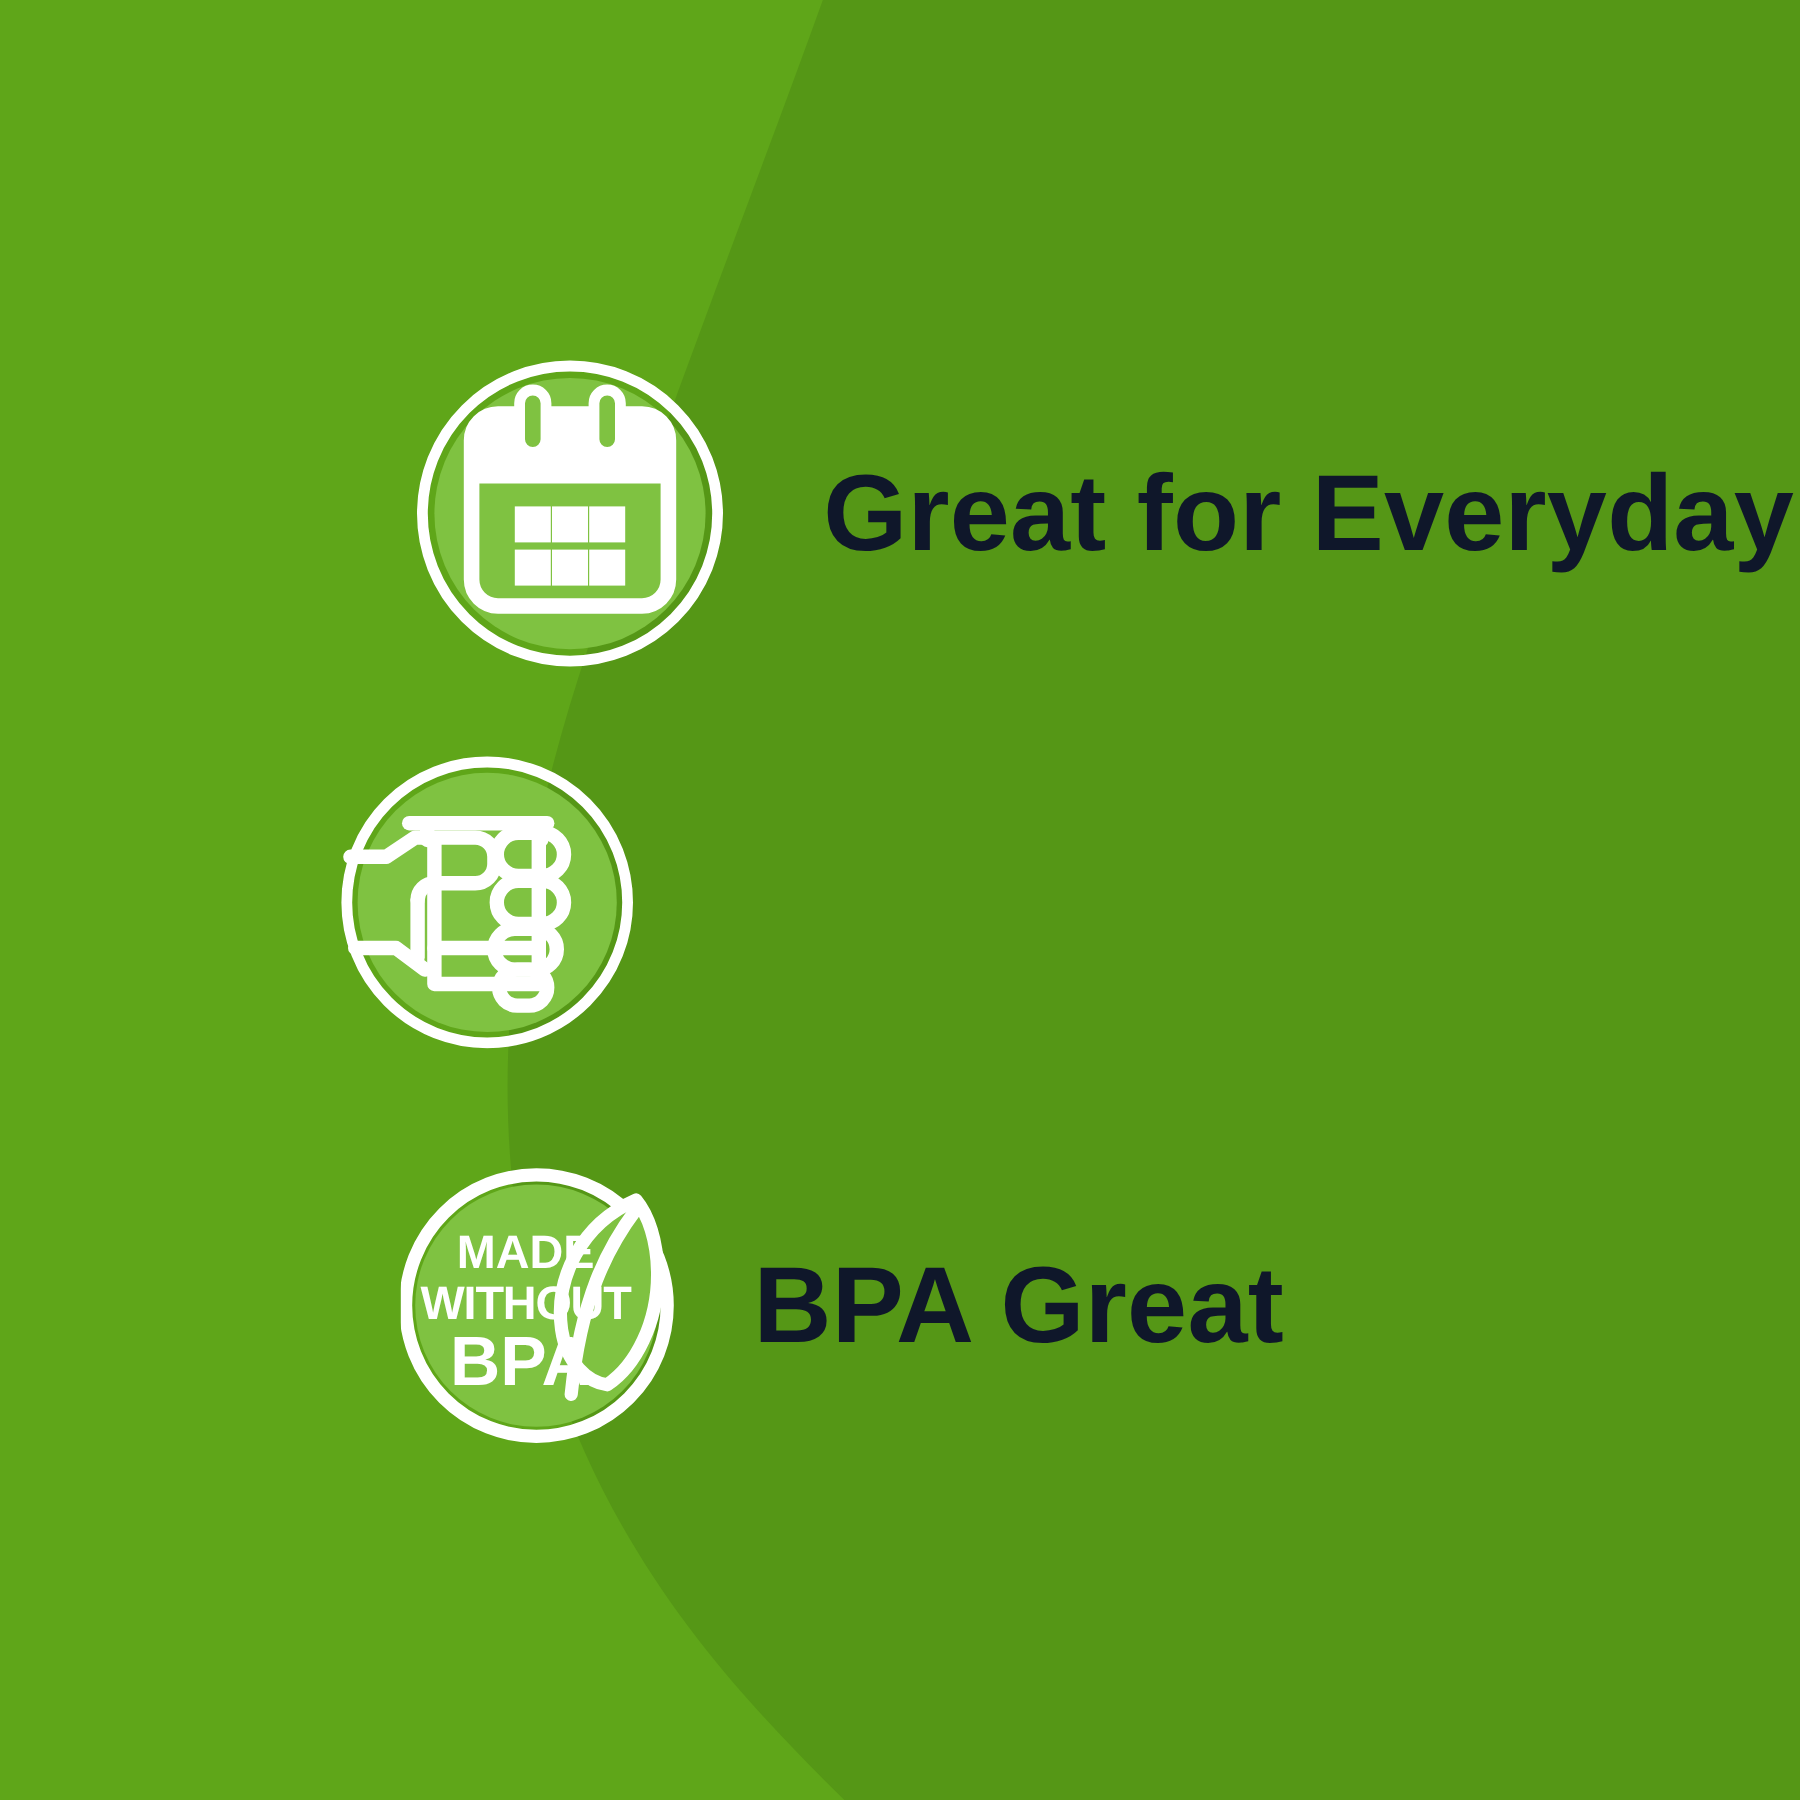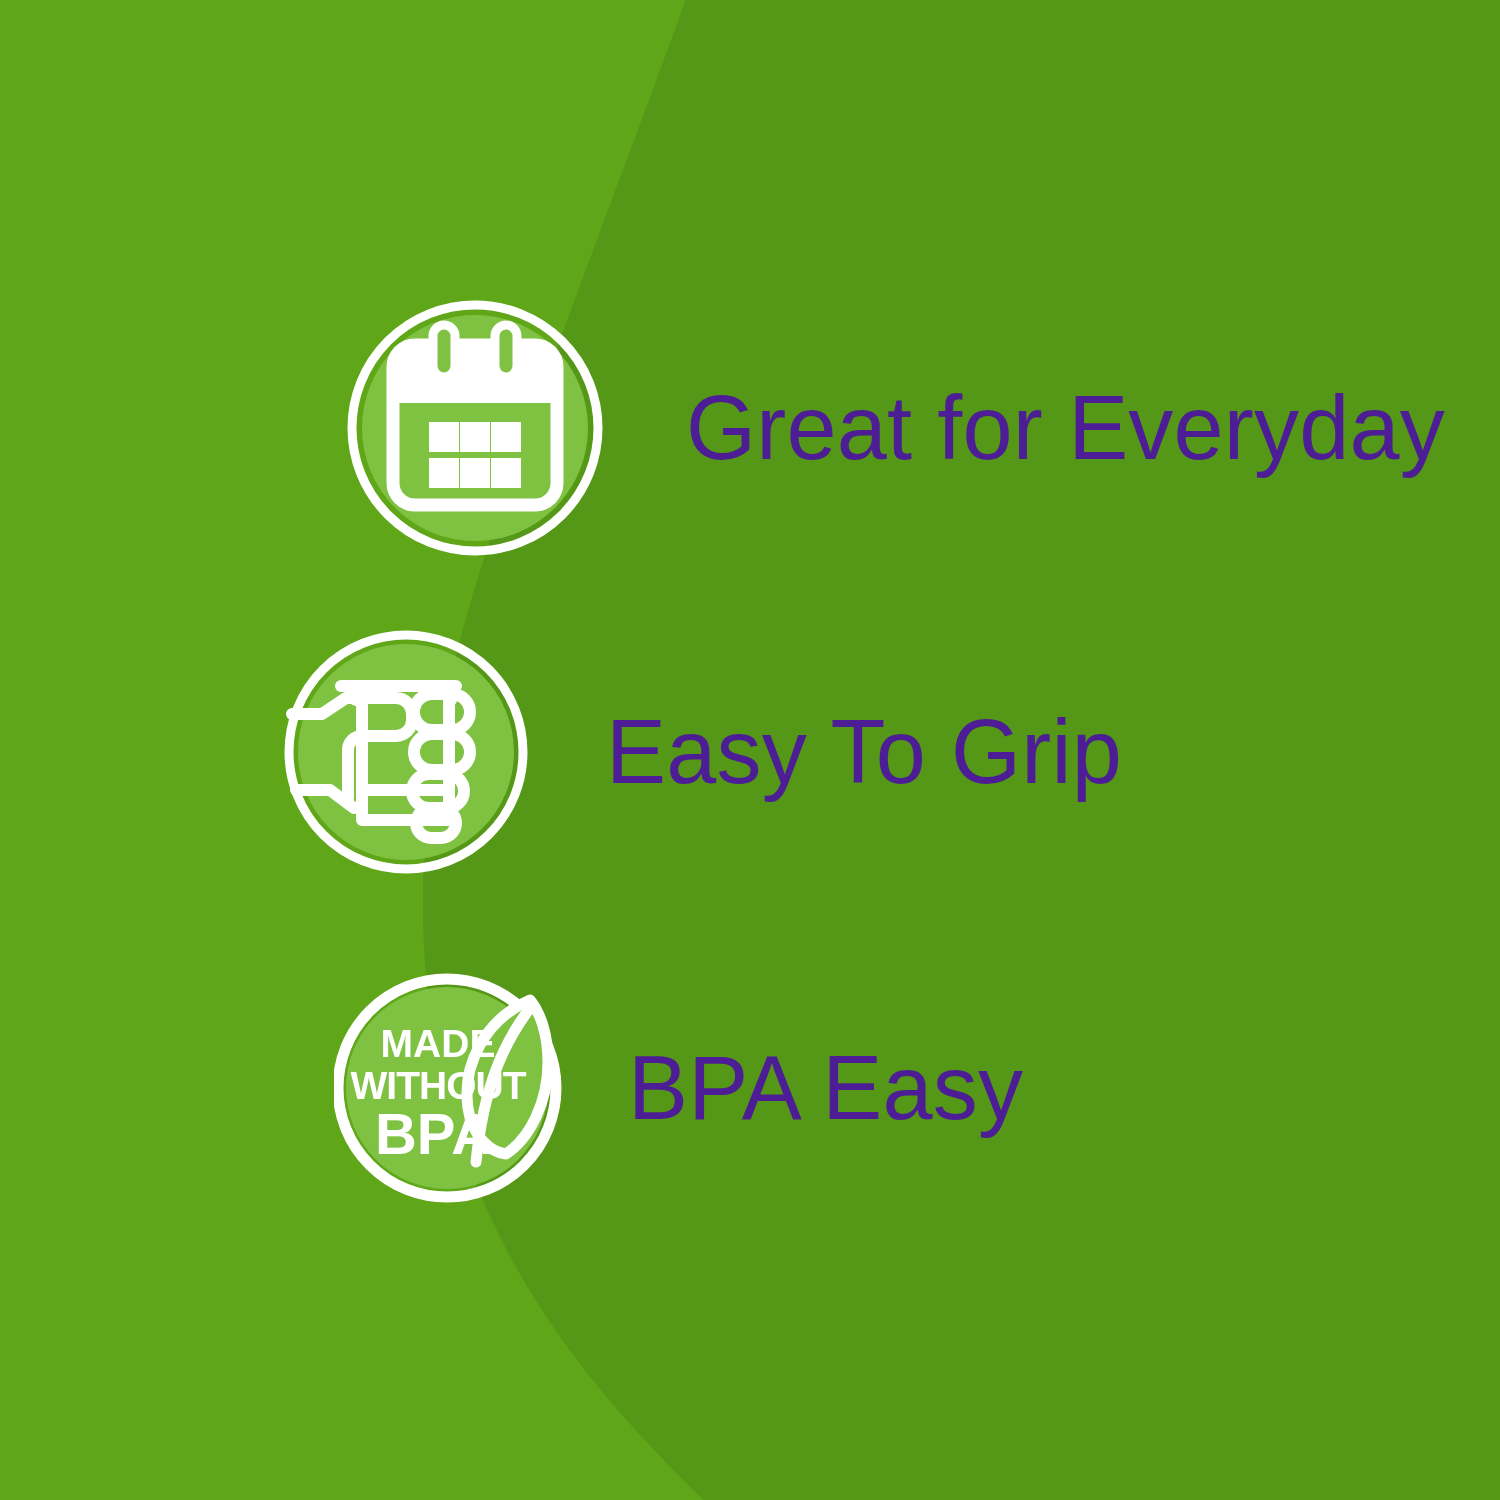--- a/index.html
+++ b/index.html
@@ -42,24 +42,24 @@
 
   .icon-wrap {
     position: relative;
     flex: 0 0 auto;
   }
   .icon-wrap.sz-256 { width: 256px; height: 256px; }
   .icon-wrap.sz-244 { width: 244px; height: 244px; }
   .icon-wrap.sz-252 { width: 252px; height: 252px; }
 
   .label {
-    color: #4c1d95;
+    color: #0f172a;
     font-size: 88px;
     line-height: 1;
-    font-weight: 400;
+    font-weight: 700;
     letter-spacing: 0.2px;
     white-space: nowrap;
     font-stretch: condensed;
   }
   .label-1 { margin-left: 83px; font-size: 90px; }
   .label-2 { margin-left: 78px; font-size: 90px; }
   .label-3 { margin-left: 42px; font-size: 90px; }
 </style>
 </head>
 <body>
@@ -130,21 +130,20 @@
           <path d="M 78 160 H 165"></path>
 
           <rect x="130" y="64" width="56" height="36" rx="18" ry="18"></rect>
           <rect x="130" y="104" width="56" height="36" rx="18" ry="18"></rect>
           <rect x="128" y="144" width="52" height="34" rx="17" ry="17"></rect>
           <rect x="132" y="178" width="40" height="30" rx="15" ry="15"></rect>
         </g>
       </svg>
     </div>
 
-    <div class="label label-2">Easy To Grip</div>
   </div>
 
   <div class="row row-3">
 
     <div class="icon-wrap sz-252">
       <svg width="252" height="252" viewBox="0 0 252 252" aria-hidden="true">
 
         <circle cx="113" cy="126" r="109" fill="none" stroke="#FFFFFF" stroke-width="11"></circle>
         <circle cx="113" cy="126" r="101" fill="#7FC241"></circle>
 
@@ -152,16 +151,16 @@
           <path d="M 196 38 C 150 58 128 104 134 146 C 138 174 156 190 172 192 C 196 176 214 140 214 100 C 214 72 206 50 196 38 Z" fill="#7FC241" stroke="#FFFFFF" stroke-width="11" stroke-linejoin="round"></path>
           <path d="M 196 46 C 172 78 150 120 142 200" fill="none" stroke="#FFFFFF" stroke-width="11" stroke-linecap="round"></path>
         </g>
 
         <text x="104" y="95" text-anchor="middle" font-family="Liberation Sans, sans-serif" font-size="39" font-weight="bold" fill="#FFFFFF" letter-spacing="0">MADE</text>
         <text x="104" y="137" text-anchor="middle" font-family="Liberation Sans, sans-serif" font-size="39" font-weight="bold" fill="#FFFFFF" letter-spacing="-1">WITHOUT</text>
         <text x="100" y="192" text-anchor="middle" font-family="Liberation Sans, sans-serif" font-size="58" font-weight="bold" fill="#FFFFFF" letter-spacing="0">BPA</text>
       </svg>
     </div>
 
-    <div class="label label-3">BPA Easy</div>
+    <div class="label label-3">BPA Great</div>
   </div>
 
 </div>
 
 </body></html>

